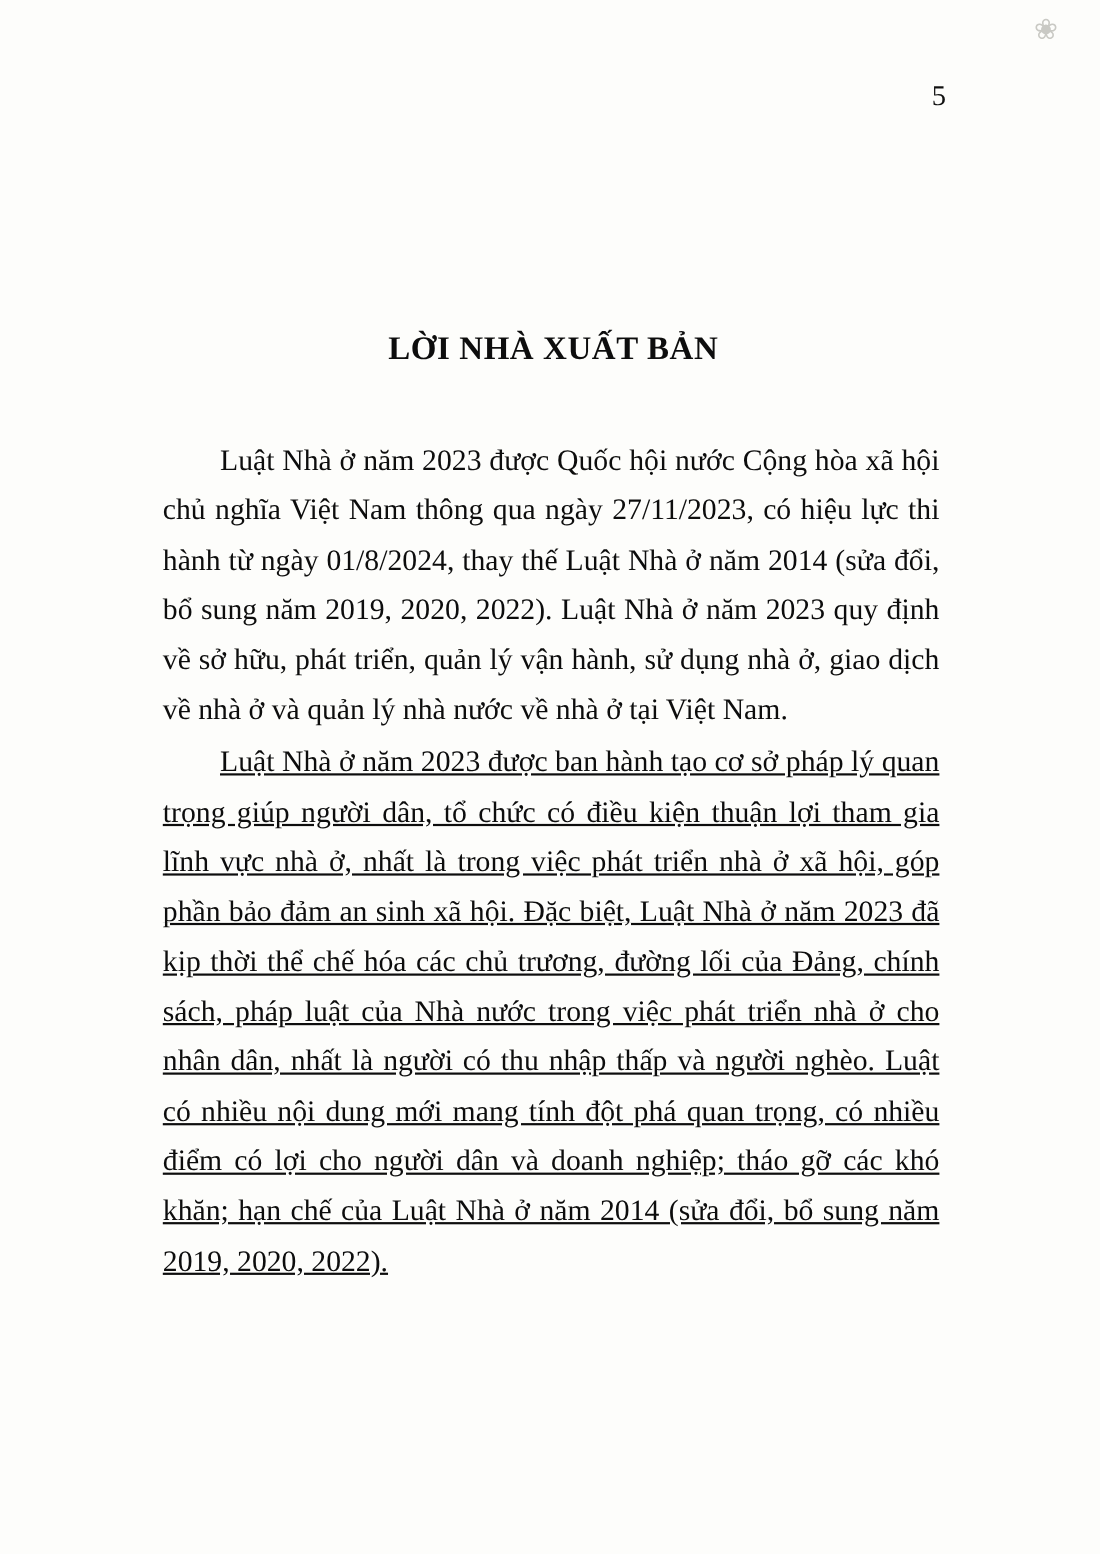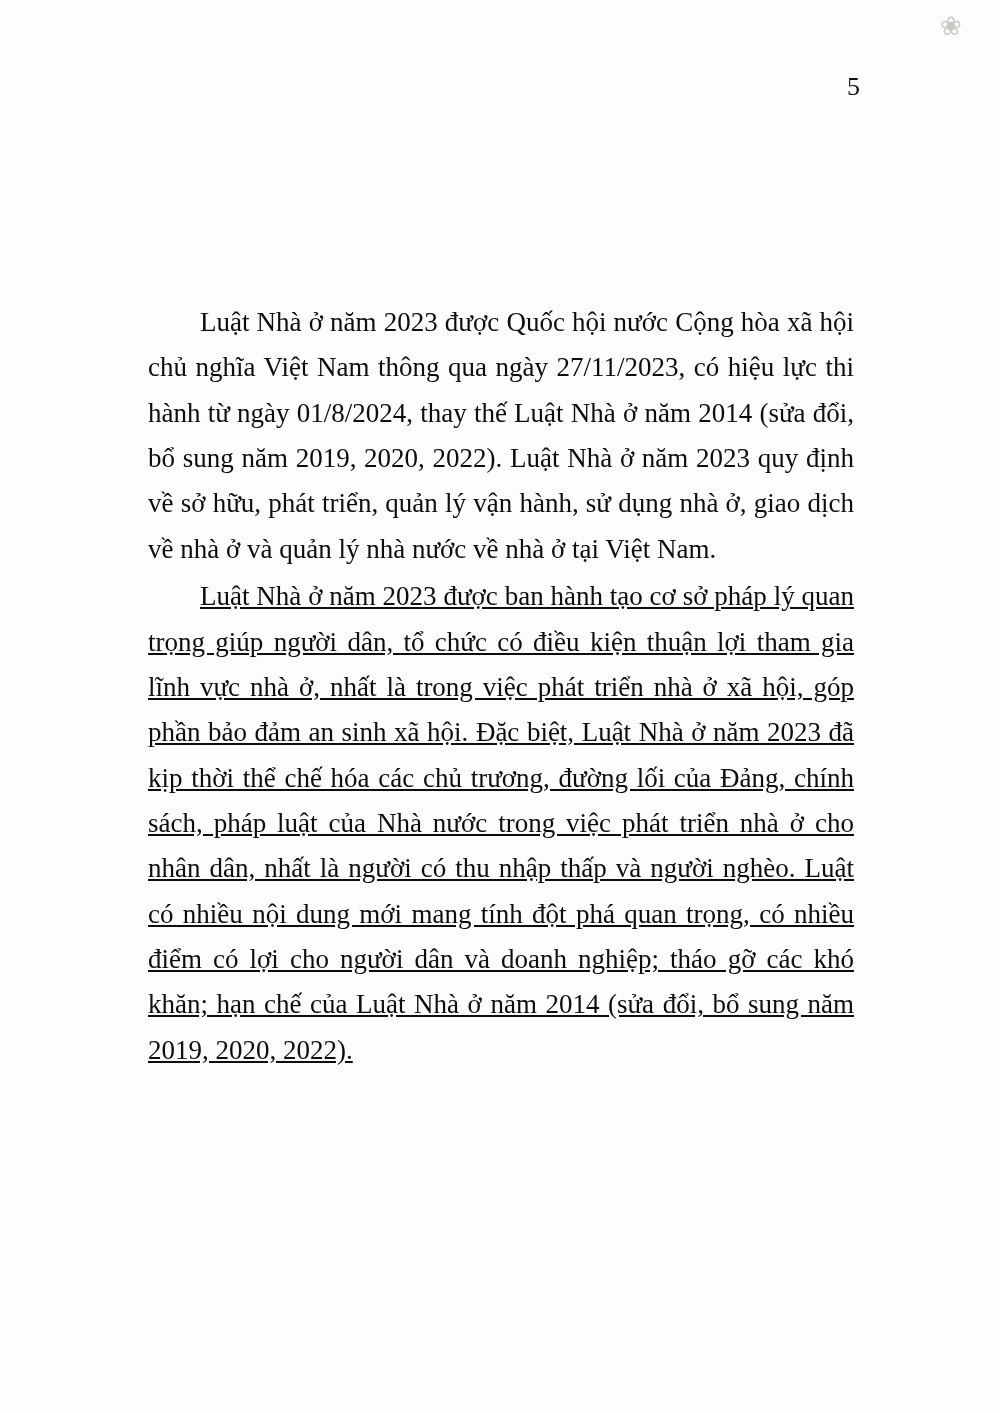--- a/index.html
+++ b/index.html
@@ -83,18 +83,19 @@
 </head>
 <body>
 
 <div class="page">
 
   <div class="corner-mark">❀</div>
 
   <div class="page-number">5</div>
 
   <div class="content">
+    <h1 class="doc-title">LỜI NHÀ XUẤT BẢN</h1>
 
     <p class="para">Luật Nhà ở năm 2023 được Quốc hội nước Cộng hòa xã hội chủ nghĩa Việt Nam thông qua ngày 27/11/2023, có hiệu lực thi hành từ ngày 01/8/2024, thay thế Luật Nhà ở năm 2014 (sửa đổi, bổ sung năm 2019, 2020, 2022). Luật Nhà ở năm 2023 quy định về sở hữu, phát triển, quản lý vận hành, sử dụng nhà ở, giao dịch về nhà ở và quản lý nhà nước về nhà ở tại Việt Nam.</p>
     <p class="para">Luật Nhà ở năm 2023 được ban hành tạo cơ sở pháp lý quan trọng giúp người dân, tổ chức có điều kiện thuận lợi tham gia lĩnh vực nhà ở, nhất là trong việc phát triển nhà ở xã hội, góp phần bảo đảm an sinh xã hội. Đặc biệt, Luật Nhà ở năm 2023 đã kịp thời thể chế hóa các chủ trương, đường lối của Đảng, chính sách, pháp luật của Nhà nước trong việc phát triển nhà ở cho nhân dân, nhất là người có thu nhập thấp và người nghèo. Luật có nhiều nội dung mới mang tính đột phá quan trọng, có nhiều điểm có lợi cho người dân và doanh nghiệp; tháo gỡ các khó khăn; hạn chế của Luật Nhà ở năm 2014 (sửa đổi, bổ sung năm 2019, 2020, 2022).</p>
   </div>
 
 </div>
 
 </body></html>

